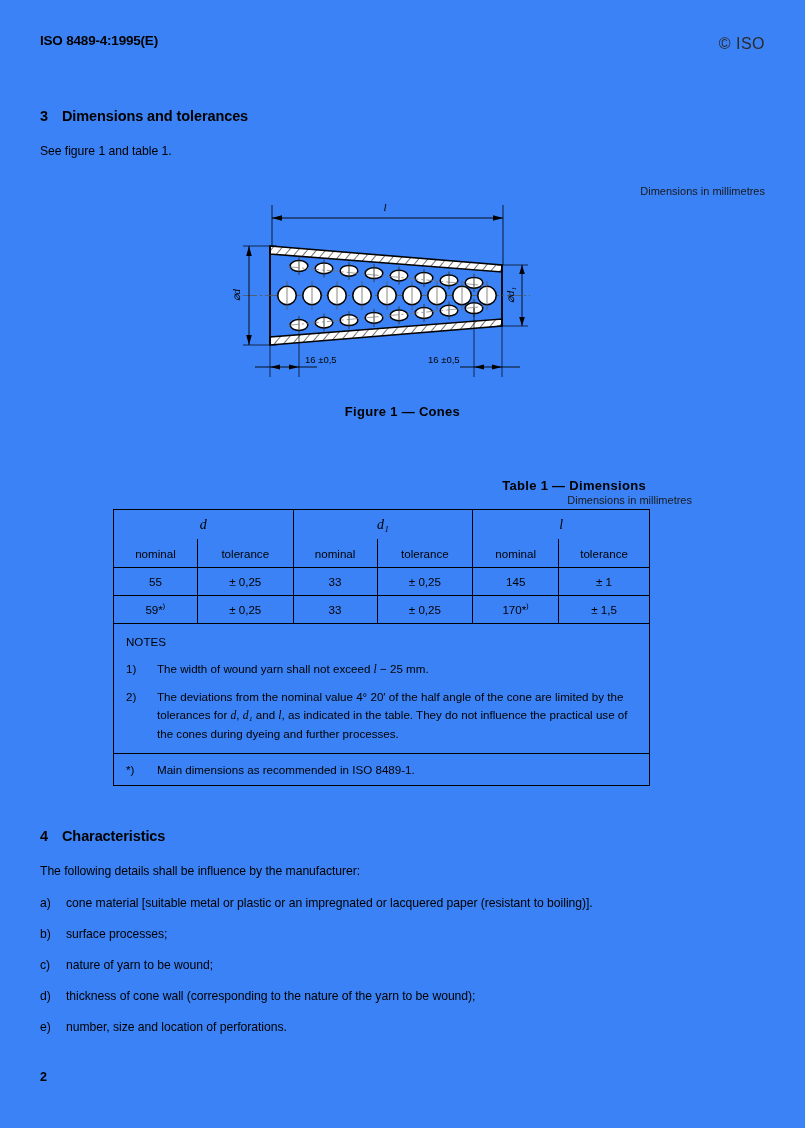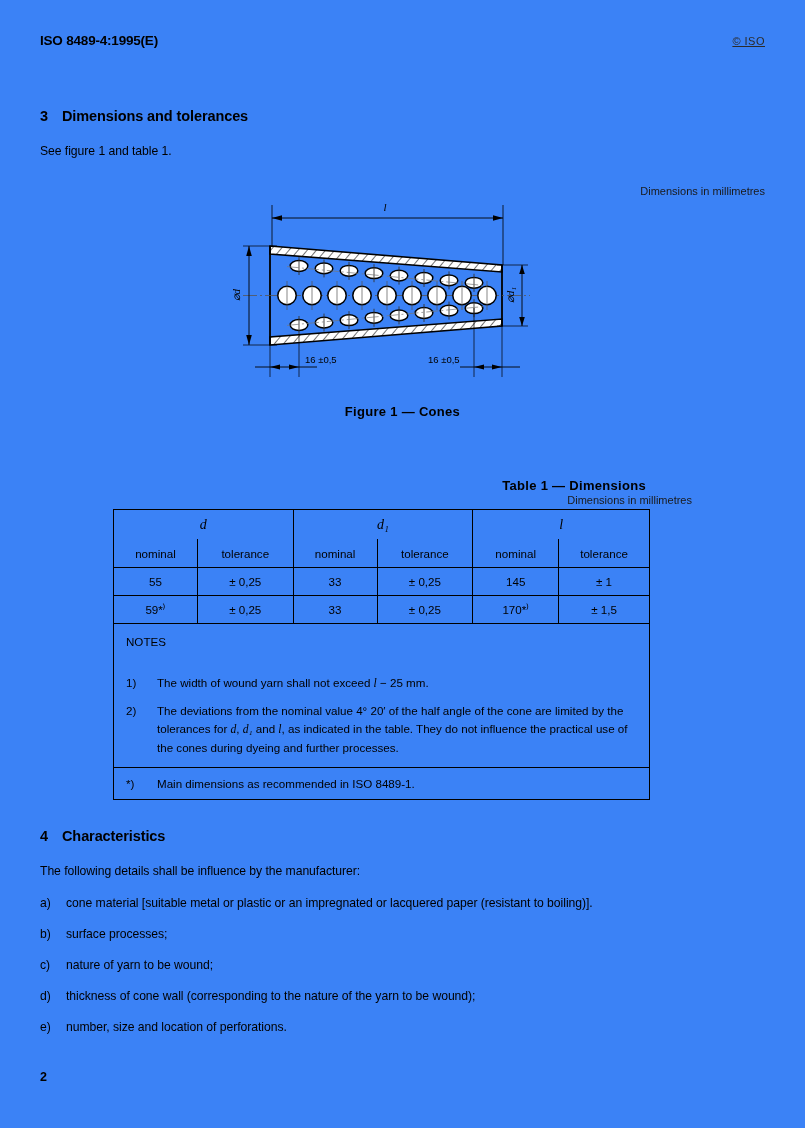--- a/index.html
+++ b/index.html
@@ -33,24 +33,23 @@
     left: 0;
     top: 0;
     font-size: 13.5px;
     font-weight: bold;
     letter-spacing: -0.2px;
   }
   .header-right {
     position: absolute;
     right: 0;
     top: 2px;
-    font-size: 11px;
+    font-size: 16px;
     color: #2b2b2b;
     letter-spacing: 0.5px;
-    text-decoration: underline;
   }
 
   
   .clause-title {
     position: absolute;
     left: 40px;
     font-size: 14.5px;
     font-weight: bold;
     letter-spacing: -0.1px;
   }
@@ -131,21 +130,21 @@
   table.dims .val {
     height: 27px;
   }
   .notes-cell {
     text-align: left !important;
     padding: 9px 12px 10px 12px !important;
     font-size: 11.6px;
     line-height: 1.55;
   }
   .notes-cell .nt-title {
-    margin-bottom: 23px;
+    margin-bottom: 9px;
   }
   .notes-cell .nt-item {
     margin-bottom: 9px;
     padding-left: 31px;
     text-indent: -31px;
   }
   .notes-cell .nt-item:last-child { margin-bottom: 0; }
   .notes-cell .lbl {
     display: inline-block;
     width: 31px;

